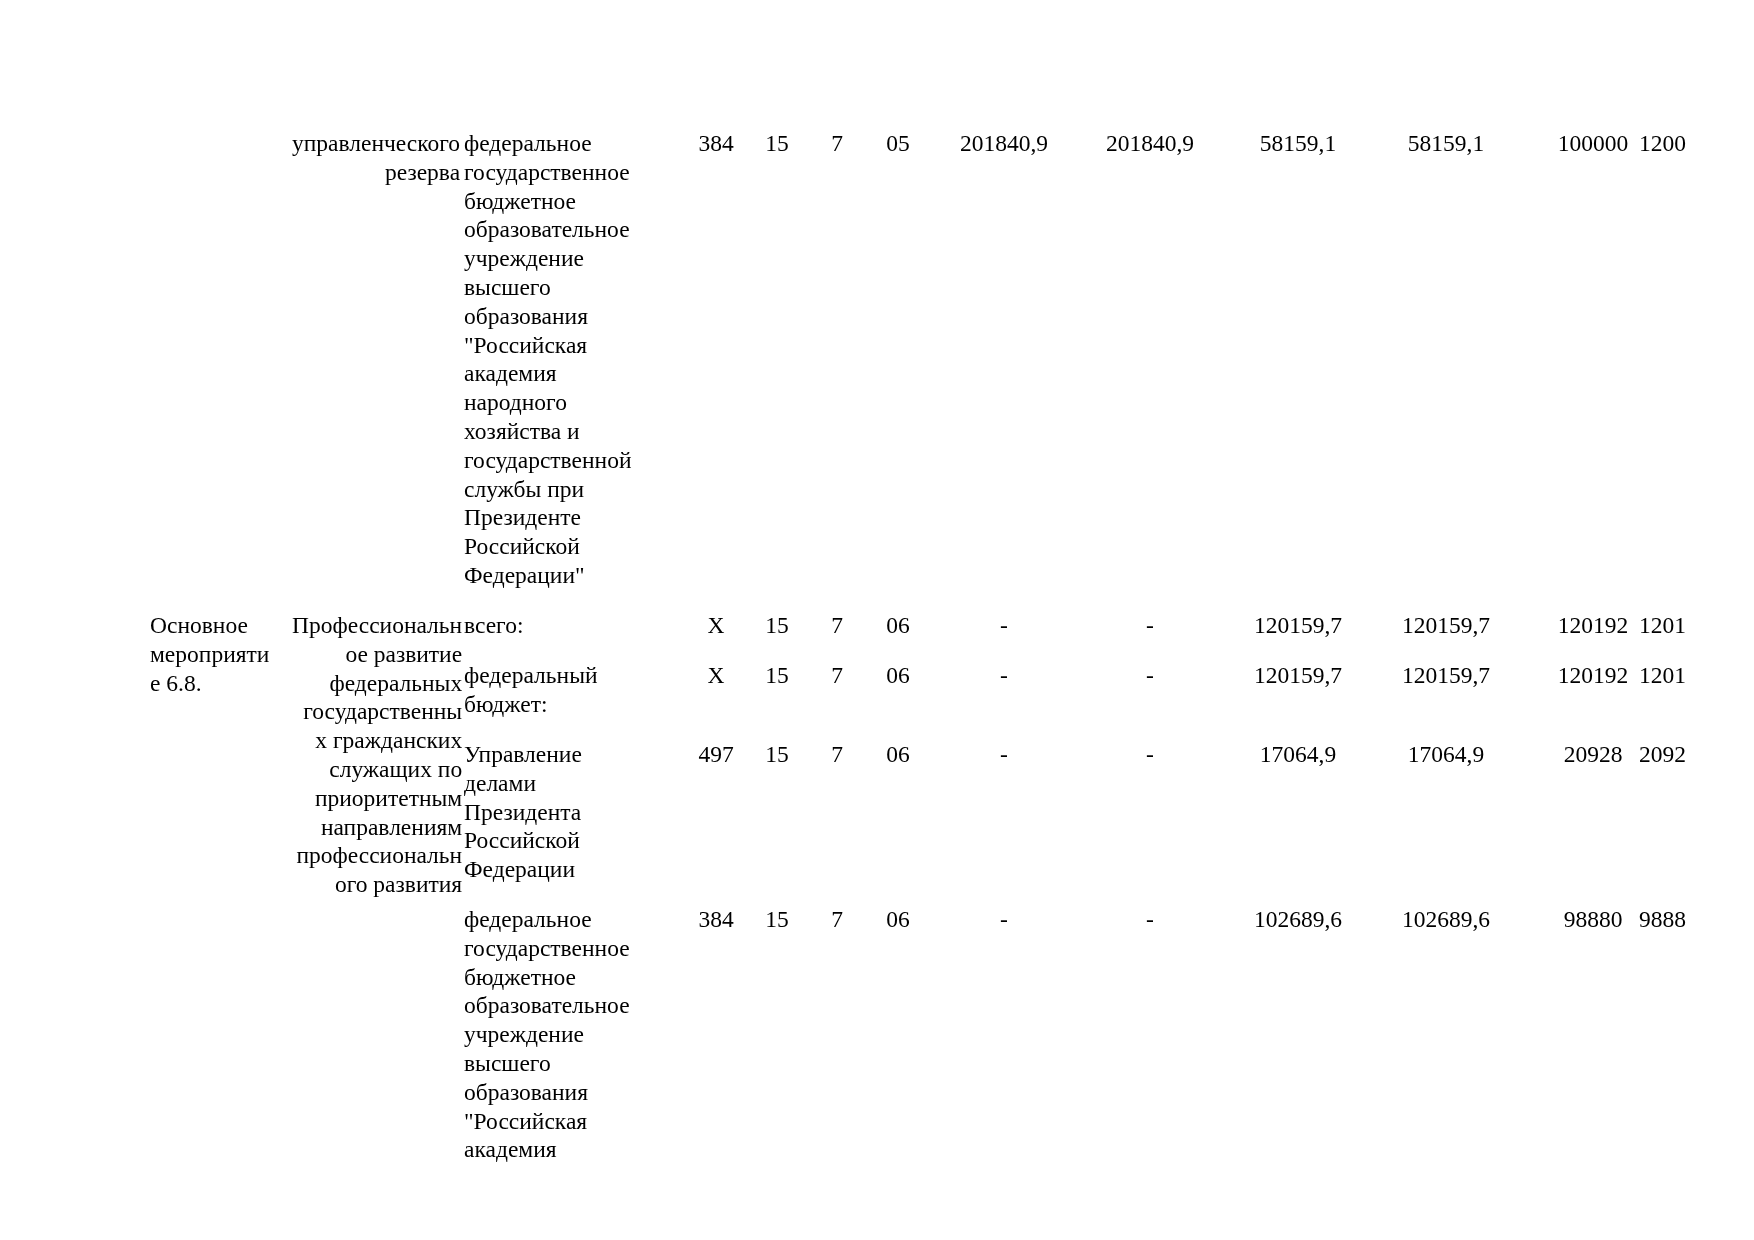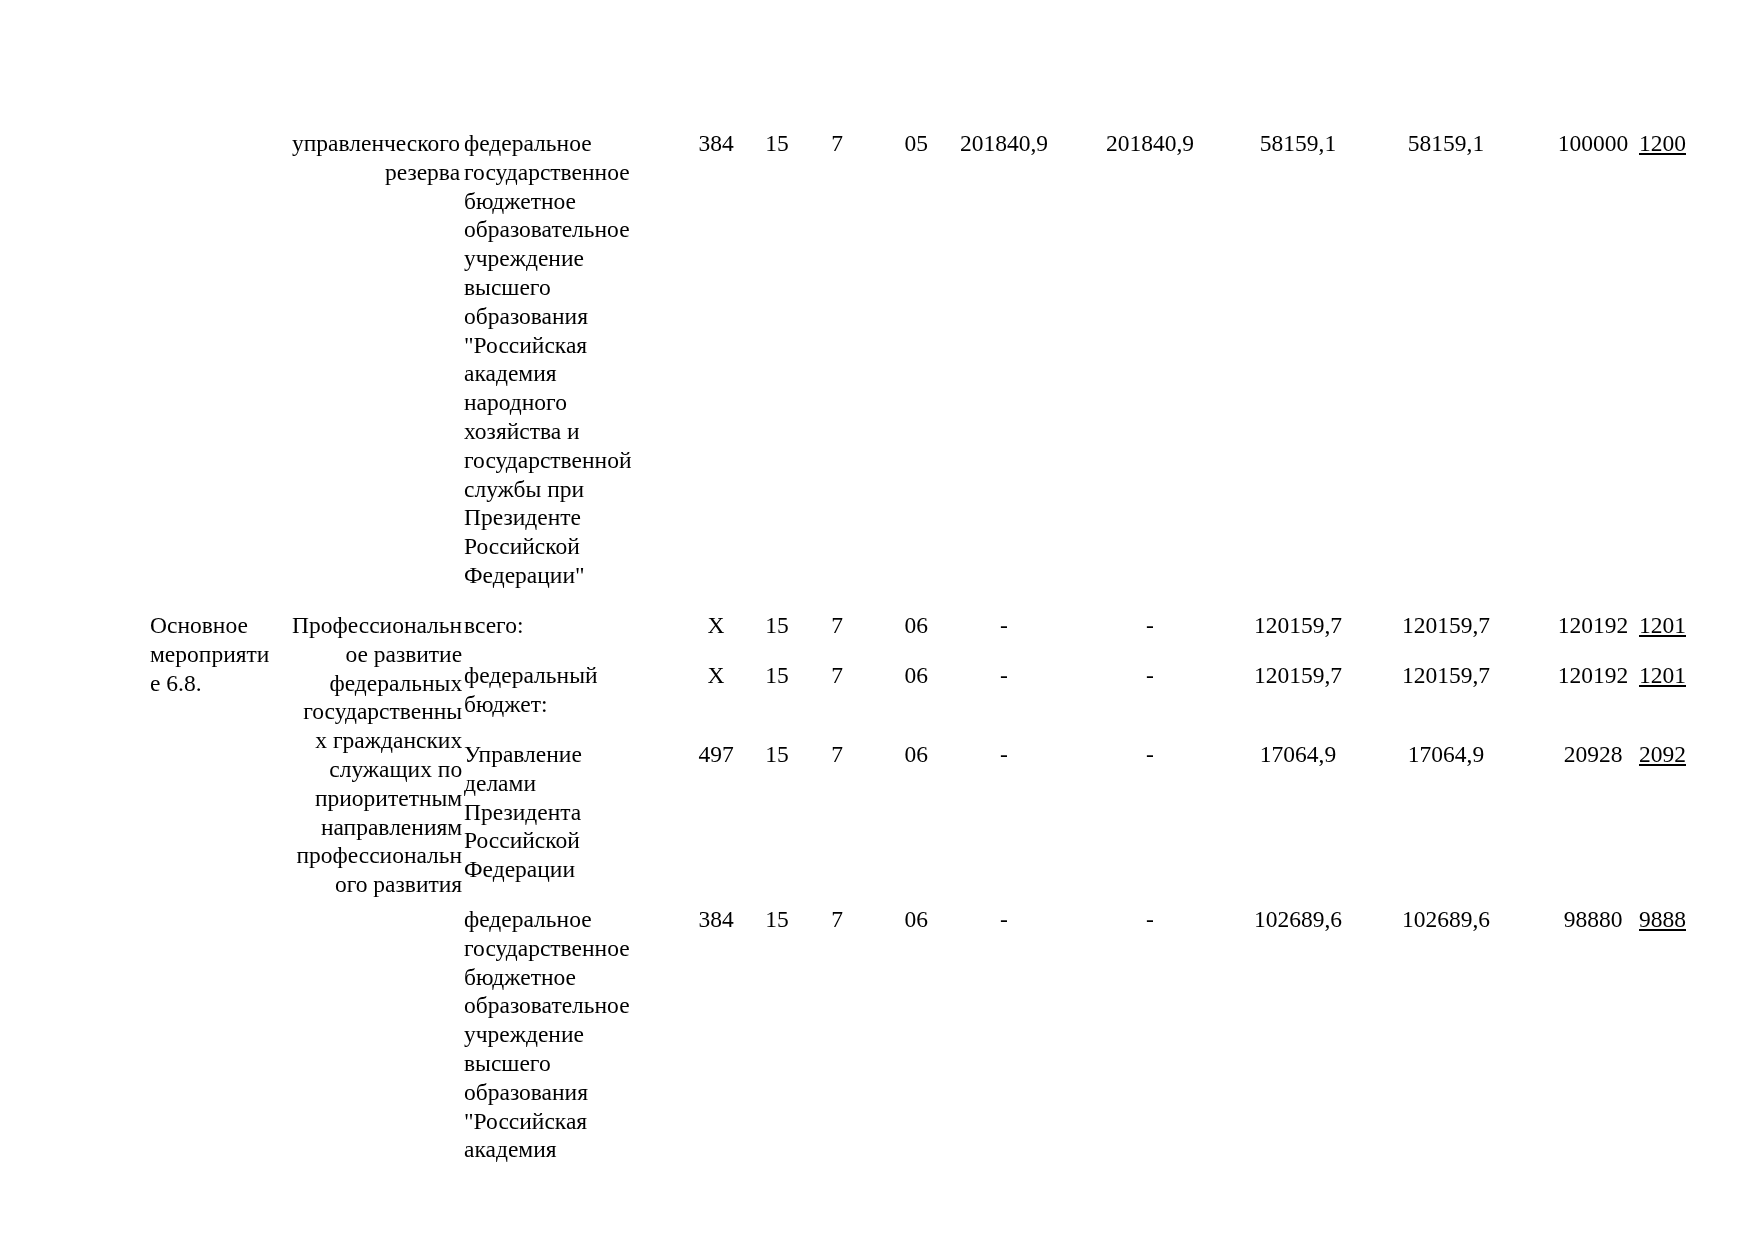--- a/index.html
+++ b/index.html
@@ -39,27 +39,27 @@
   .wrap {
     white-space: pre-line;
   }
   .c1 { left: 150px; }
   .c2 { left: 292px; text-align: right; }
   .c3 { left: 464px; }
   .num { text-align: center; }
   .k1 { left: 686px; width: 60px; }
   .k2 { left: 747px; width: 60px; }
   .k3 { left: 807px; width: 60px; }
-  .k4 { left: 868px; width: 60px; text-align: right; }
+  .k4 { left: 868px; width: 60px; }
   .v1 { left: 934px; width: 140px; }
   .v2 { left: 1080px; width: 140px; }
   .v3 { left: 1228px; width: 140px; }
   .v4 { left: 1376px; width: 140px; }
   .v5 { left: 1523px; width: 140px; }
-  .v6 { left: 1639px; text-align: left; text-decoration: underline; }
+  .v6 { left: 1639px; text-align: left; }
 </style>
 </head>
 <body>
 
 <div class="page">
 
   <div class="row" style="top:129px;">
     <div class="cell c1 wrap"></div>
     <div class="cell c2 wrap">управленческого
 резерва</div>

